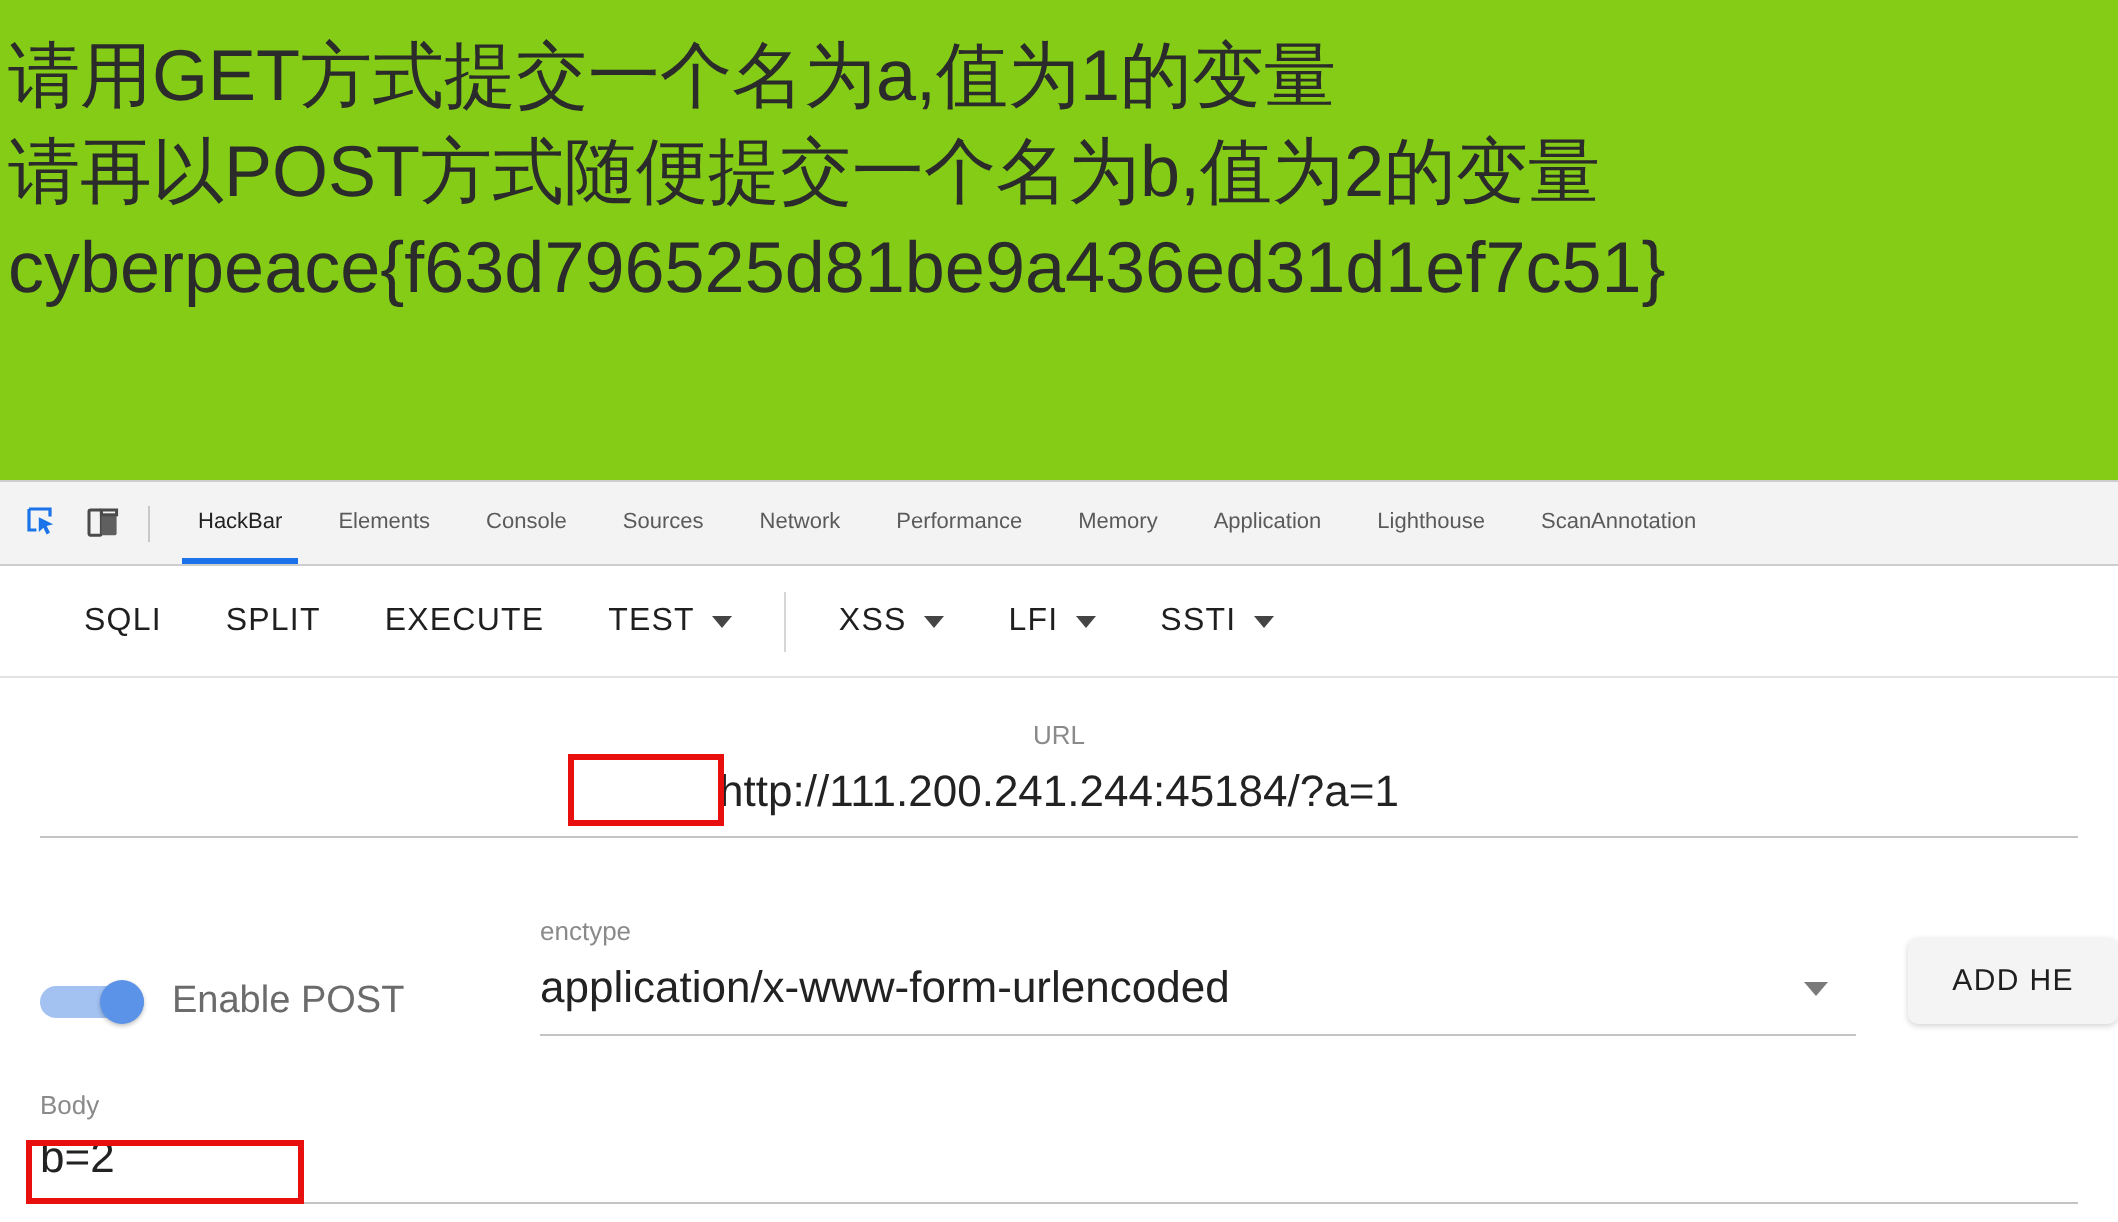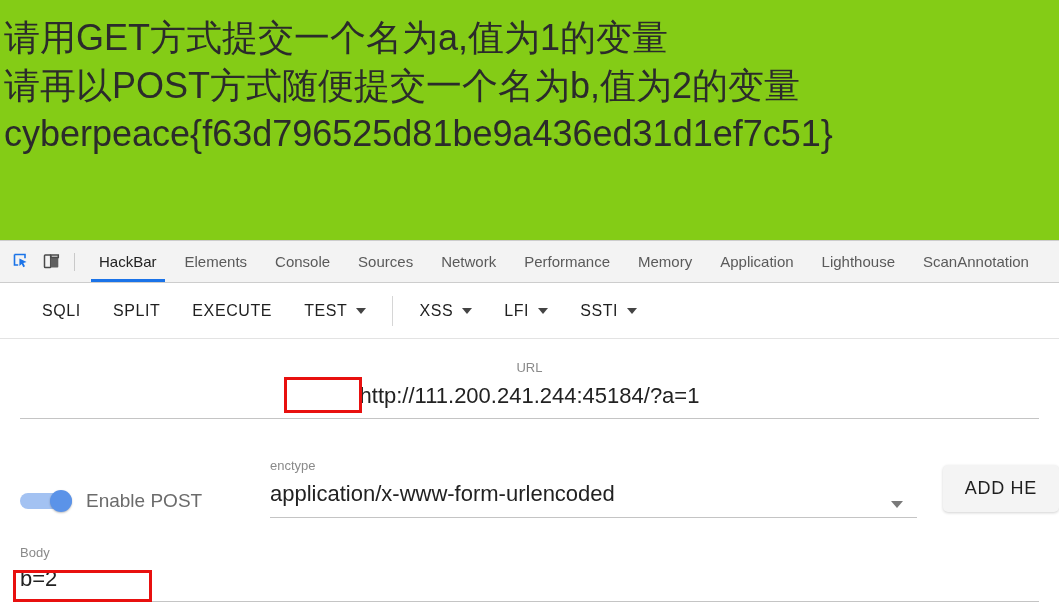--- a/index.html
+++ b/index.html
@@ -69,21 +69,21 @@
   .tool-icon.active { }
   .tool-sep {
     width: 1px;
     height: 18px;
     background: #c9c9c9;
     margin: 0 10px 0 6px;
     flex: 0 0 auto;
   }
   .tab {
     position: relative;
-    font-size: 15px;
+    font-size: 11px;
     color: #5a5a5a;
     padding: 0 14px;
     height: 41px;
     line-height: 41px;
     white-space: nowrap;
     flex: 0 0 auto;
   }
   .tab.active { color: #222222; }
   .tab.active::after {
     content: "";
@@ -208,39 +208,39 @@
     white-space: nowrap;
   }
 
   .enctype-field {
     flex: 1 1 auto;
     position: relative;
     max-width: 672px;
   }
   .enctype-row {
     display: flex;
-    align-items: flex-end;
+    align-items: center;
     justify-content: space-between;
   }
   .select-caret {
     width: 0; height: 0;
     border-left: 6px solid transparent;
     border-right: 6px solid transparent;
     border-top: 7px solid #7a7a7a;
     margin-right: 14px;
   }
 
   .add-header-btn {
     flex: 0 0 auto;
     margin-left: 26px;
     margin-bottom: 6px;
     background: #f4f4f4;
     border-radius: 5px;
     padding: 13px 22px;
-    font-size: 18px;
+    font-size: 15px;
     letter-spacing: 0.7px;
     color: #1f1f1f;
     white-space: nowrap;
     box-shadow: 0 1px 3px rgba(0,0,0,0.18);
     border: none;
     font-family: inherit;
   }
 
   
   .body-field {

